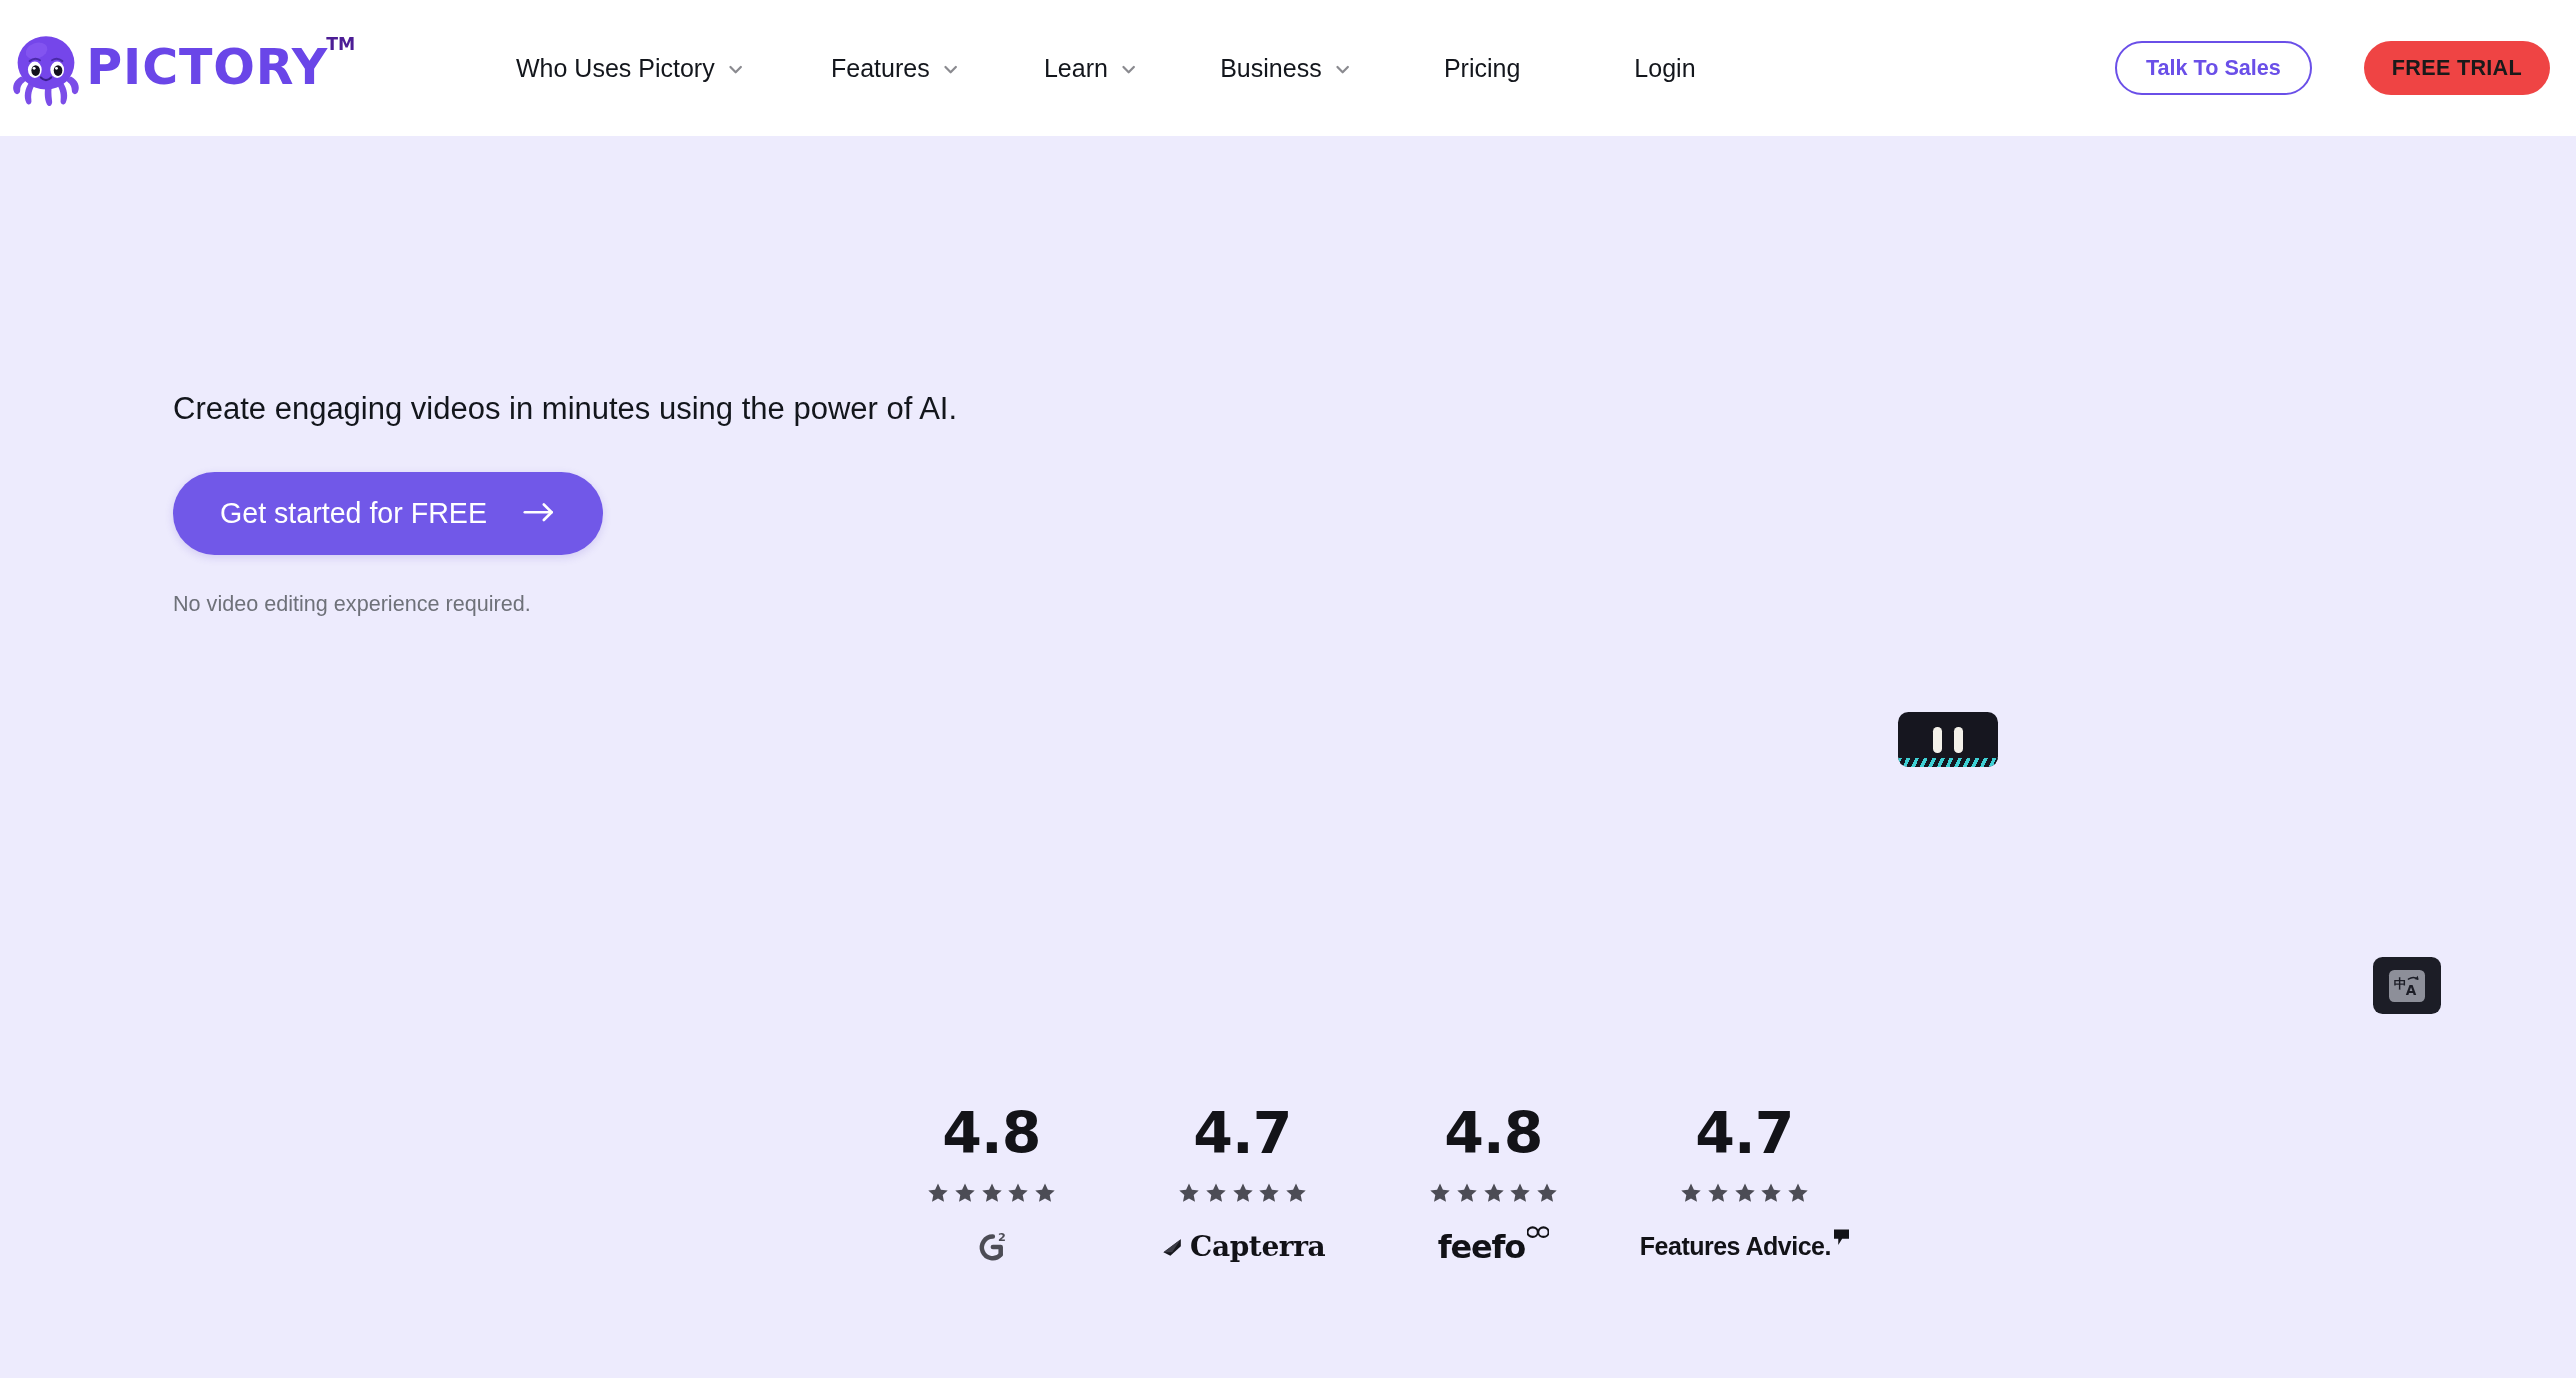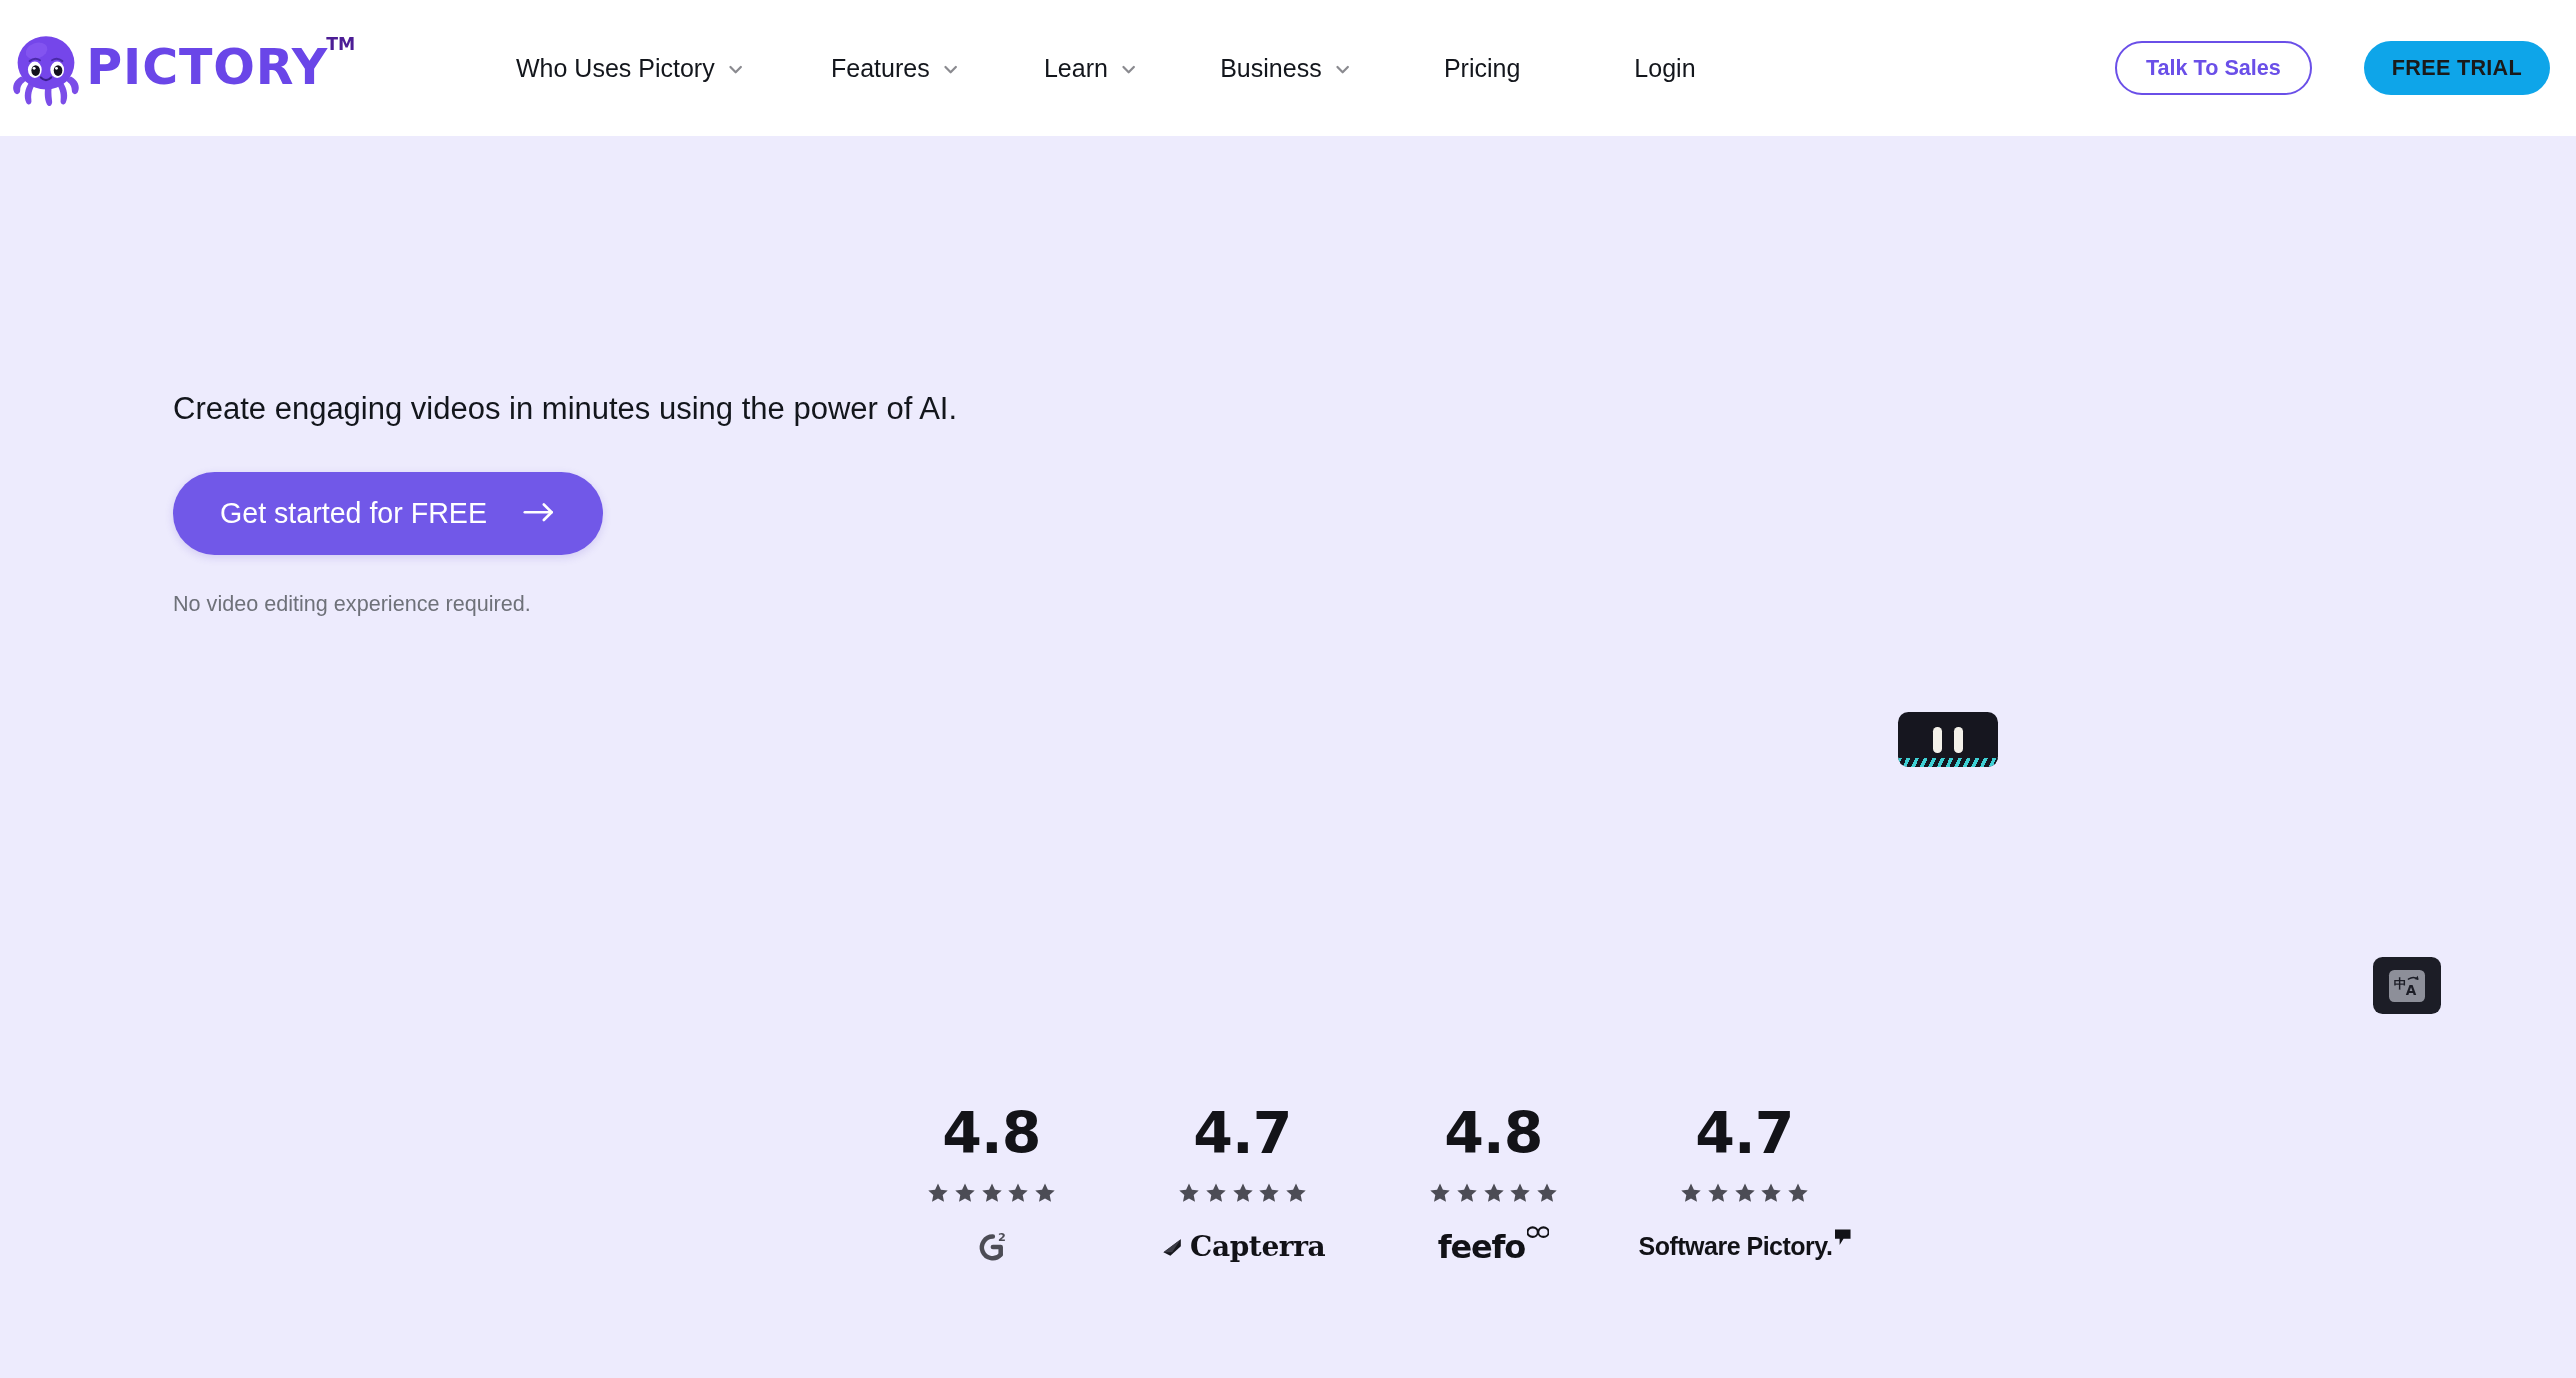--- a/index.html
+++ b/index.html
@@ -117,21 +117,21 @@
     height: 54px;
     line-height: 48px;
     background: #fff;
     cursor: pointer;
     font-family: "Liberation Sans", sans-serif;
     white-space: nowrap;
     margin-right: 52px;
   }
 
   .btn-free {
-    background: #0ea5e9;
+    background: #ef4444;
     border: none;
     border-radius: 35px;
     color: #1a1a1a;
     font-size: 21.6px;
     font-weight: 700;
     letter-spacing: 0.3px;
     padding: 0 28px;
     height: 54px;
     line-height: 54px;
     cursor: pointer;
@@ -580,21 +580,21 @@
           </svg>
         <svg width="24" height="24" viewBox="0 0 24 24">
             <path d="M12 2.5l2.9 6.2 6.8.8-5 4.6 1.3 6.7-6-3.4-6 3.4 1.3-6.7-5-4.6 6.8-.8z" fill="#4c4c55"></path>
           </svg>
         <svg width="24" height="24" viewBox="0 0 24 24">
             <path d="M12 2.5l2.9 6.2 6.8.8-5 4.6 1.3 6.7-6-3.4-6 3.4 1.3-6.7-5-4.6 6.8-.8z" fill="#4c4c55"></path>
           </svg>
       </div>
       <div class="rating-logo">
         <span class="logo-swadvice">
-          <span>Software Pictory.</span>
+          <span>Features Advice.</span>
           <span class="swadvice-tag"></span>
         </span>
       </div>
     </div>
 
   </div>
 
 </section>
 
 

